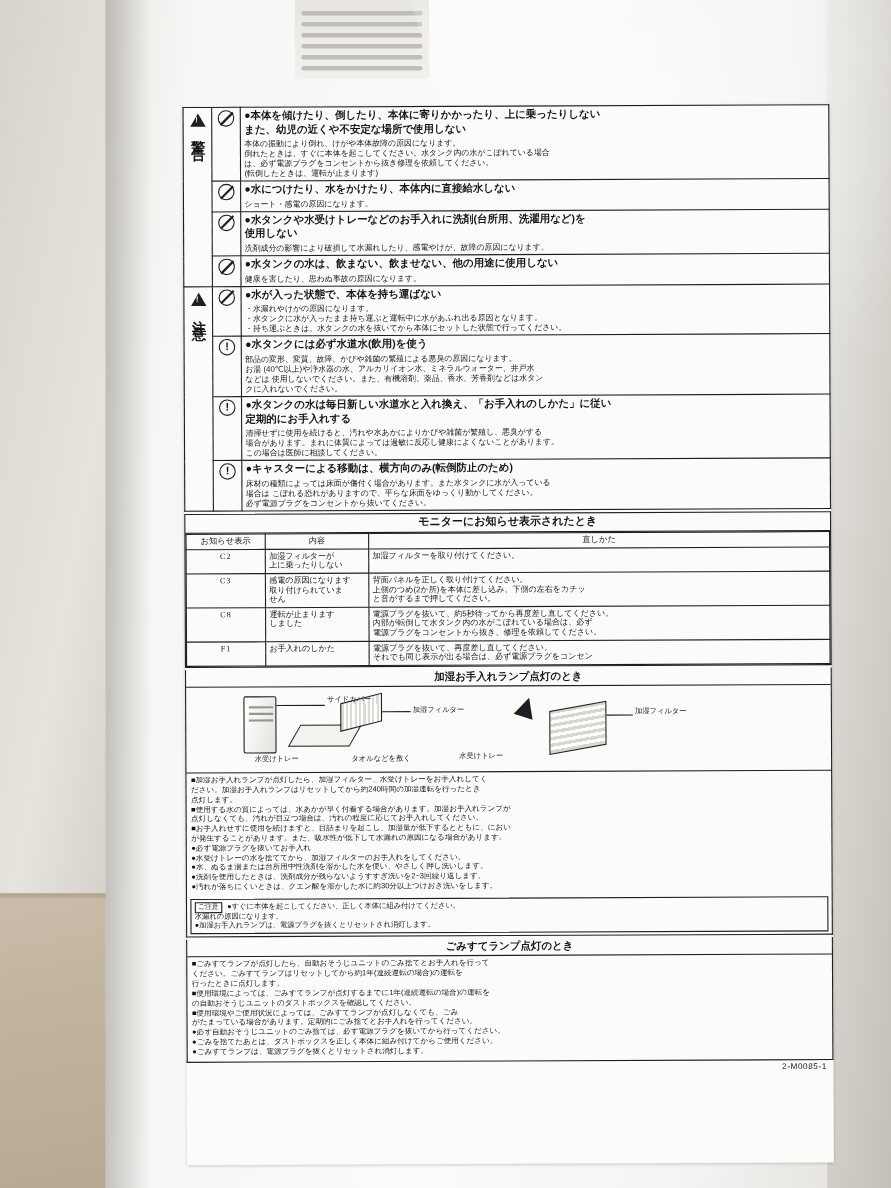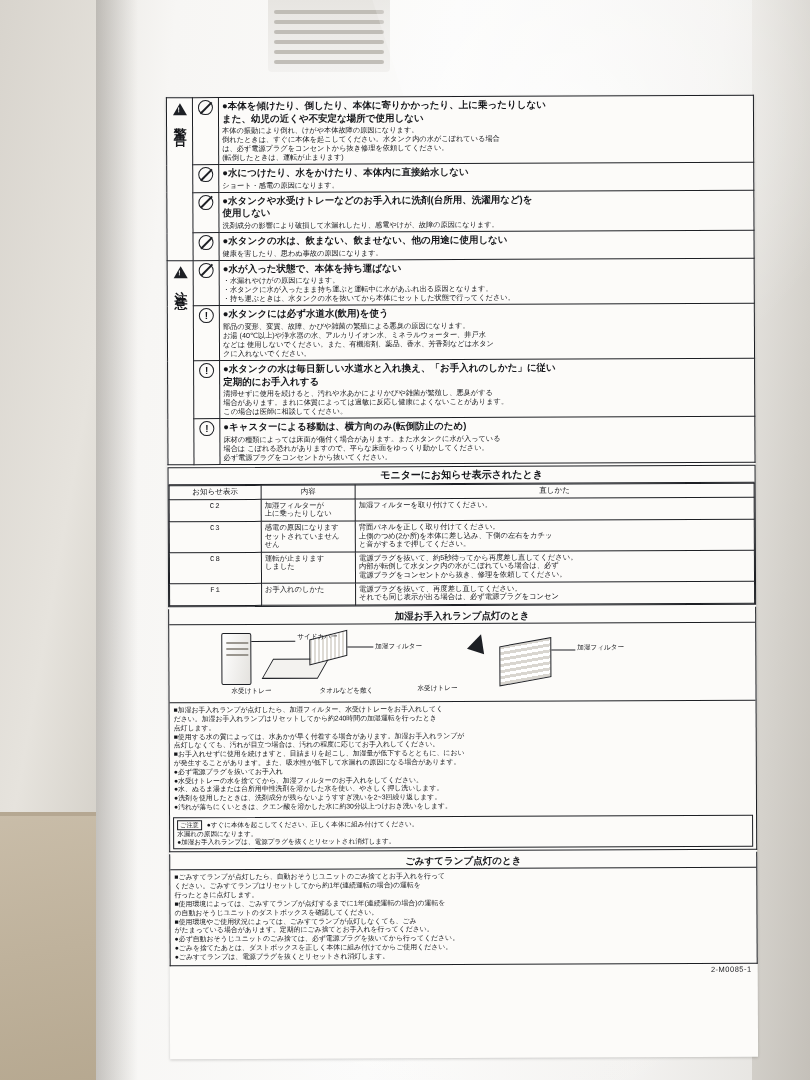--- a/index.html
+++ b/index.html
@@ -63,23 +63,23 @@
         font-size:10px;font-weight:bold;line-height:13px;text-align:center;}
   .hd{font-size:9.5px;font-weight:bold;line-height:1.32;}
   .bd{font-size:7.2px;line-height:1.26;margin-top:1px;}
   .bd div{white-space:nowrap;overflow:hidden;}
 
   
   .sec-title{text-align:center;font-weight:bold;font-size:10px;padding:2px 0;border-bottom:1px solid #1d1f24;}
   table.mon{width:100%;border-collapse:collapse;}
   table.mon th,table.mon td{border:1px solid #1d1f24;padding:2px 3px;font-size:7.3px;font-weight:normal;vertical-align:top;}
   table.mon th{text-align:center;font-size:7.5px;font-weight:normal;}
-  .code{font-family:Liberation Mono, monospace;font-size:13px;letter-spacing:1px;text-align:center;
+  .code{font-family:Liberation Serif, serif;font-size:13px;letter-spacing:1px;text-align:center;
         font-weight:bold;}
-  .col-a{width:92px;}
+  .col-a{width:72px;}
   .col-b{width:94px;}
 
   
   .lamp-title{text-align:center;font-weight:bold;font-size:9.5px;padding:2px 0;border-bottom:1px solid #1d1f24;}
   .diagram{position:relative;height:78px;border-bottom:1px solid #1d1f24;}
   .dg-txt{position:absolute;font-size:6.6px;white-space:nowrap;}
   .unit-ico{position:absolute;left:52px;top:8px;width:30px;height:52px;border:1.2px solid #1d1f24;border-radius:2px;
         background:linear-gradient(100deg,#fff,#e4e2de);}
   .unit-ico i{position:absolute;left:4px;top:6px;width:22px;height:2px;background:#9a968f;}
   .tray{position:absolute;left:98px;top:34px;width:56px;height:20px;border:1.2px solid #1d1f24;
@@ -239,21 +239,21 @@
           <div>上に乗ったりしない</div>
         </td>
         <td>
           <div>加湿フィルターを取り付けてください。</div>
         </td>
       </tr>
       <tr>
         <td class="code">C3</td>
         <td>
           <div>感電の原因になります</div>
-          <div>セットされていません</div>
+          <div>取り付けられていま</div>
           <div>せん</div>
         </td>
         <td>
           <div>背面パネルを正しく取り付けてください。</div>
           <div>上側のつめ(2か所)を本体に差し込み、下側の左右をカチッ</div>
           <div>と音がするまで押してください。</div>
         </td>
       </tr>
       <tr>
         <td class="code">C8</td>

